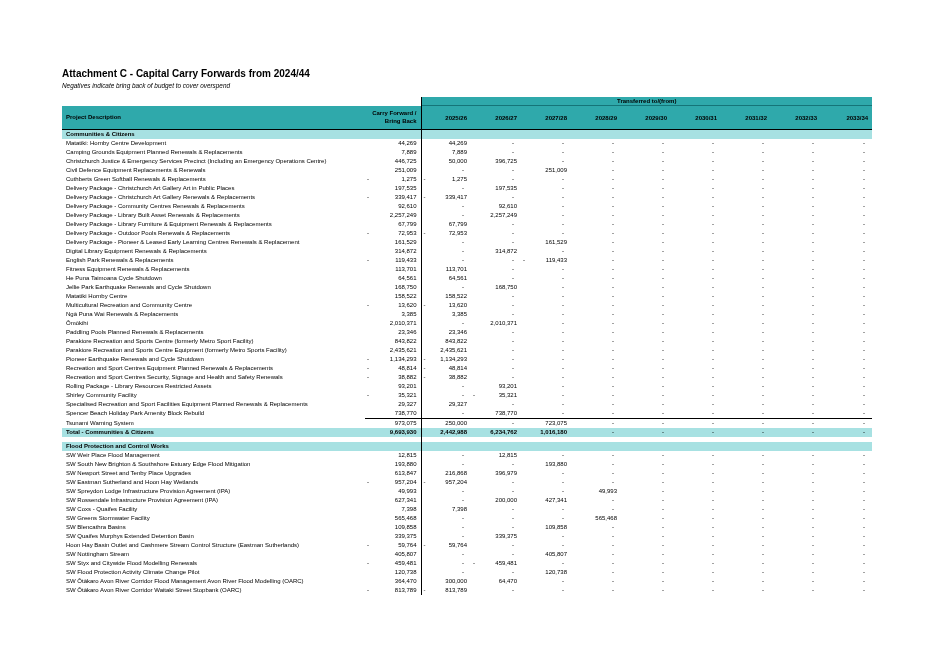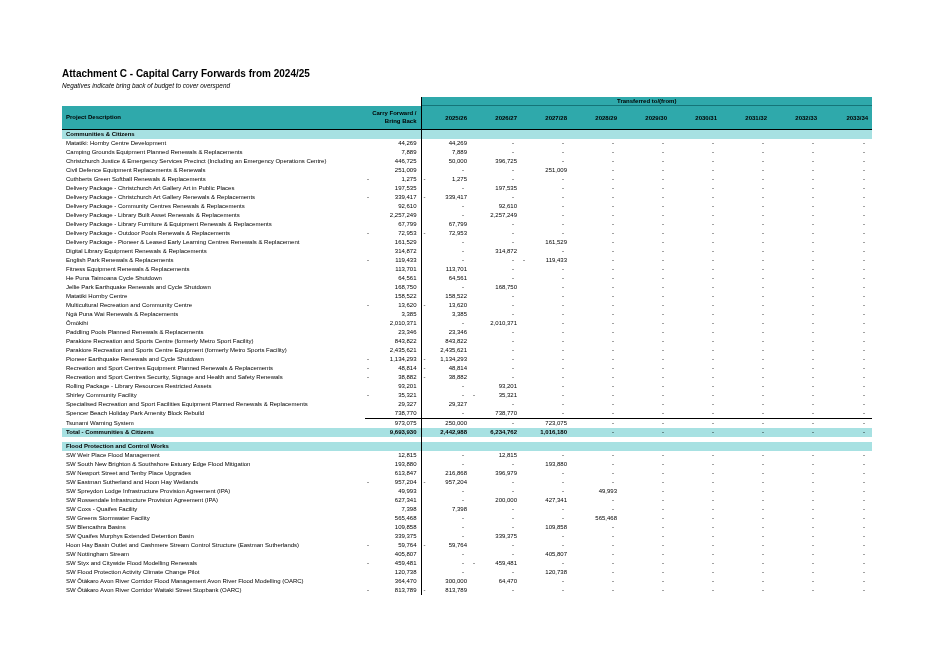--- a/index.html
+++ b/index.html
@@ -37,21 +37,21 @@
   td.nullv{padding-right:7px;}
   .acc{display:flex;justify-content:space-between;padding-left:2px;}
   td.rl{border-top:1px solid #000;}
   tr.total td.tlabel{padding-left:4px;text-align:left;}
 </style>
 </head>
 <body>
 
 <div class="page">
   <div class="content">
-    <p class="title">Attachment C - Capital Carry Forwards from 2024/25</p>
+    <p class="title">Attachment C - Capital Carry Forwards from 2024/44</p>
     <p class="subtitle">Negatives indicate bring back of budget to cover overspend</p>
 
     <table>
       <colgroup>
         <col style="width:303px">
         <col style="width:56px">
         <col style="width:50px">
           <col style="width:50px">
           <col style="width:50px">
         <col style="width:50px">

